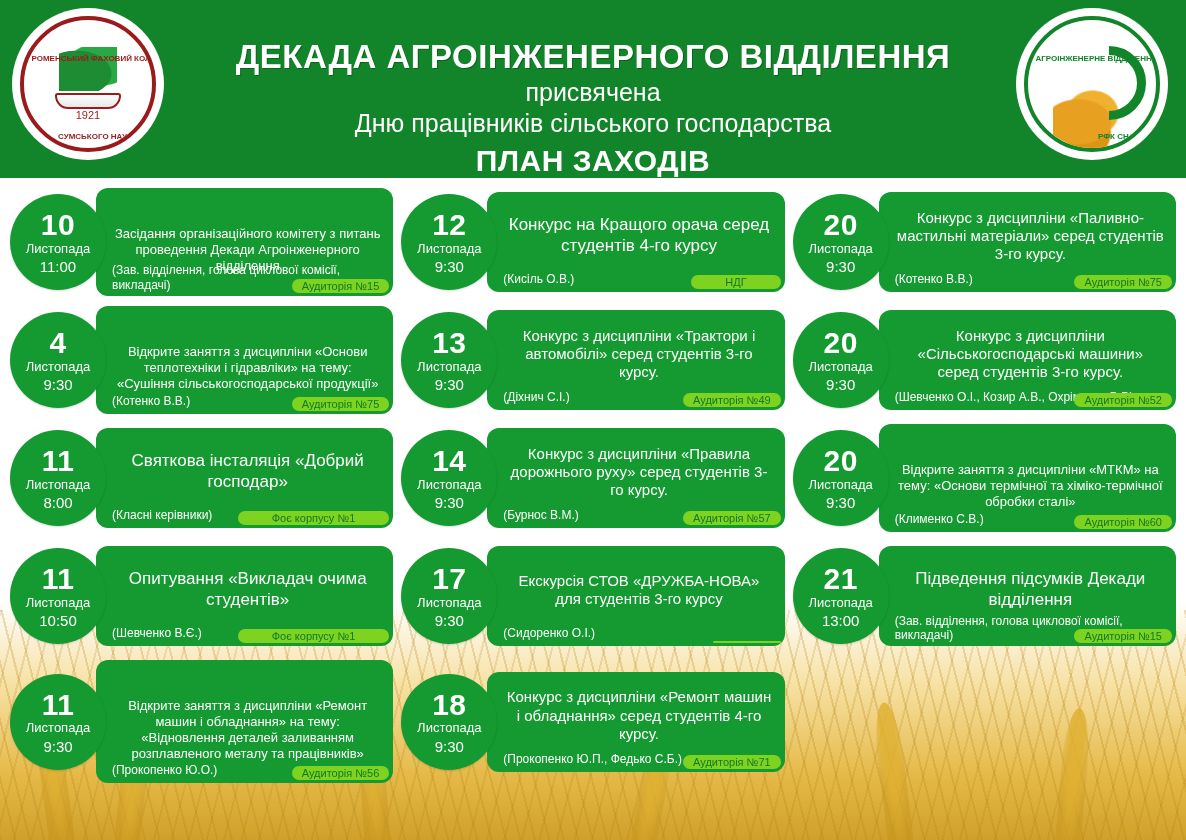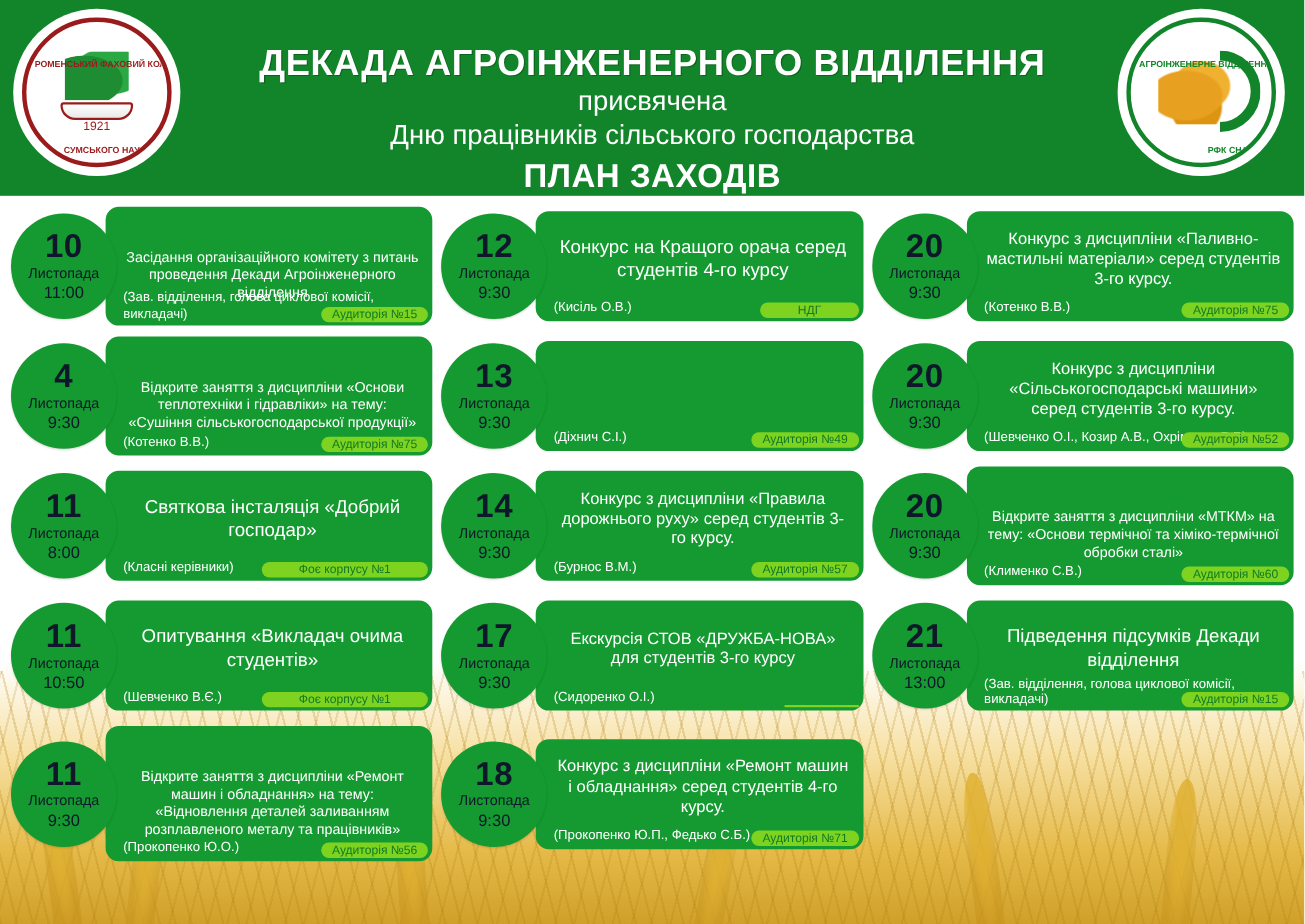--- a/index.html
+++ b/index.html
@@ -75,21 +75,21 @@
   .logo-left { left: 12px; }
   .logo-right { right: 18px; }
   .logo-inner {
     position: relative;
     width: 136px; height: 136px; border-radius: 50%;
     background: #ffffff;
     border: 4px solid #9a1b1b;
     display: flex; align-items: center; justify-content: center;
     overflow: hidden;
   }
-  .logo-right .logo-inner { border-color: #128429; }
+  .logo-right .logo-inner { border-color: #128429; align-items: flex-end; }
   .ring-text {
     position: absolute; inset: 0;
     font-size: 8px; color: #9a1b1b; font-weight: bold;
   }
   .ring-text span {
     position: absolute;
     left: 50%; top: 50%;
     transform-origin: 0 0;
     white-space: nowrap;
   }
@@ -136,21 +136,21 @@
     position: relative;
     display: flex;
     align-items: center;
     min-height: 108px;
   }
   .date-circle {
     flex: 0 0 auto;
     width: 96px; height: 96px;
     border-radius: 50%;
     background: #149a30;
-    color: #0f172a;
+    color: #ffffff;
     display: flex; flex-direction: column;
     align-items: center; justify-content: center;
     text-align: center;
     line-height: 1.05;
     margin-right: -10px;
     z-index: 3;
     box-shadow: 0 1px 2px rgba(0,0,0,.15);
   }
   .date-day { font-size: 30px; font-weight: bold; letter-spacing: .5px; }
   .date-month { font-size: 13px; margin-top: 1px; }
@@ -297,20 +297,21 @@
       </div>
     </div>
 
     <div class="event">
       <div class="date-circle">
         <div class="date-day">13</div>
         <div class="date-month">Листопада</div>
         <div class="date-time">9:30</div>
       </div>
       <div class="card">
+        <div class="card-title t-md">Конкурс з дисципліни «Трактори і автомобілі» серед студентів 3-го курсу.</div>
         <div class="card-person">(Діхнич С.І.)</div>
         <div class="card-room">Аудиторія №49</div>
       </div>
     </div>
 
     <div class="event">
       <div class="date-circle">
         <div class="date-day">20</div>
         <div class="date-month">Листопада</div>
         <div class="date-time">9:30</div>

